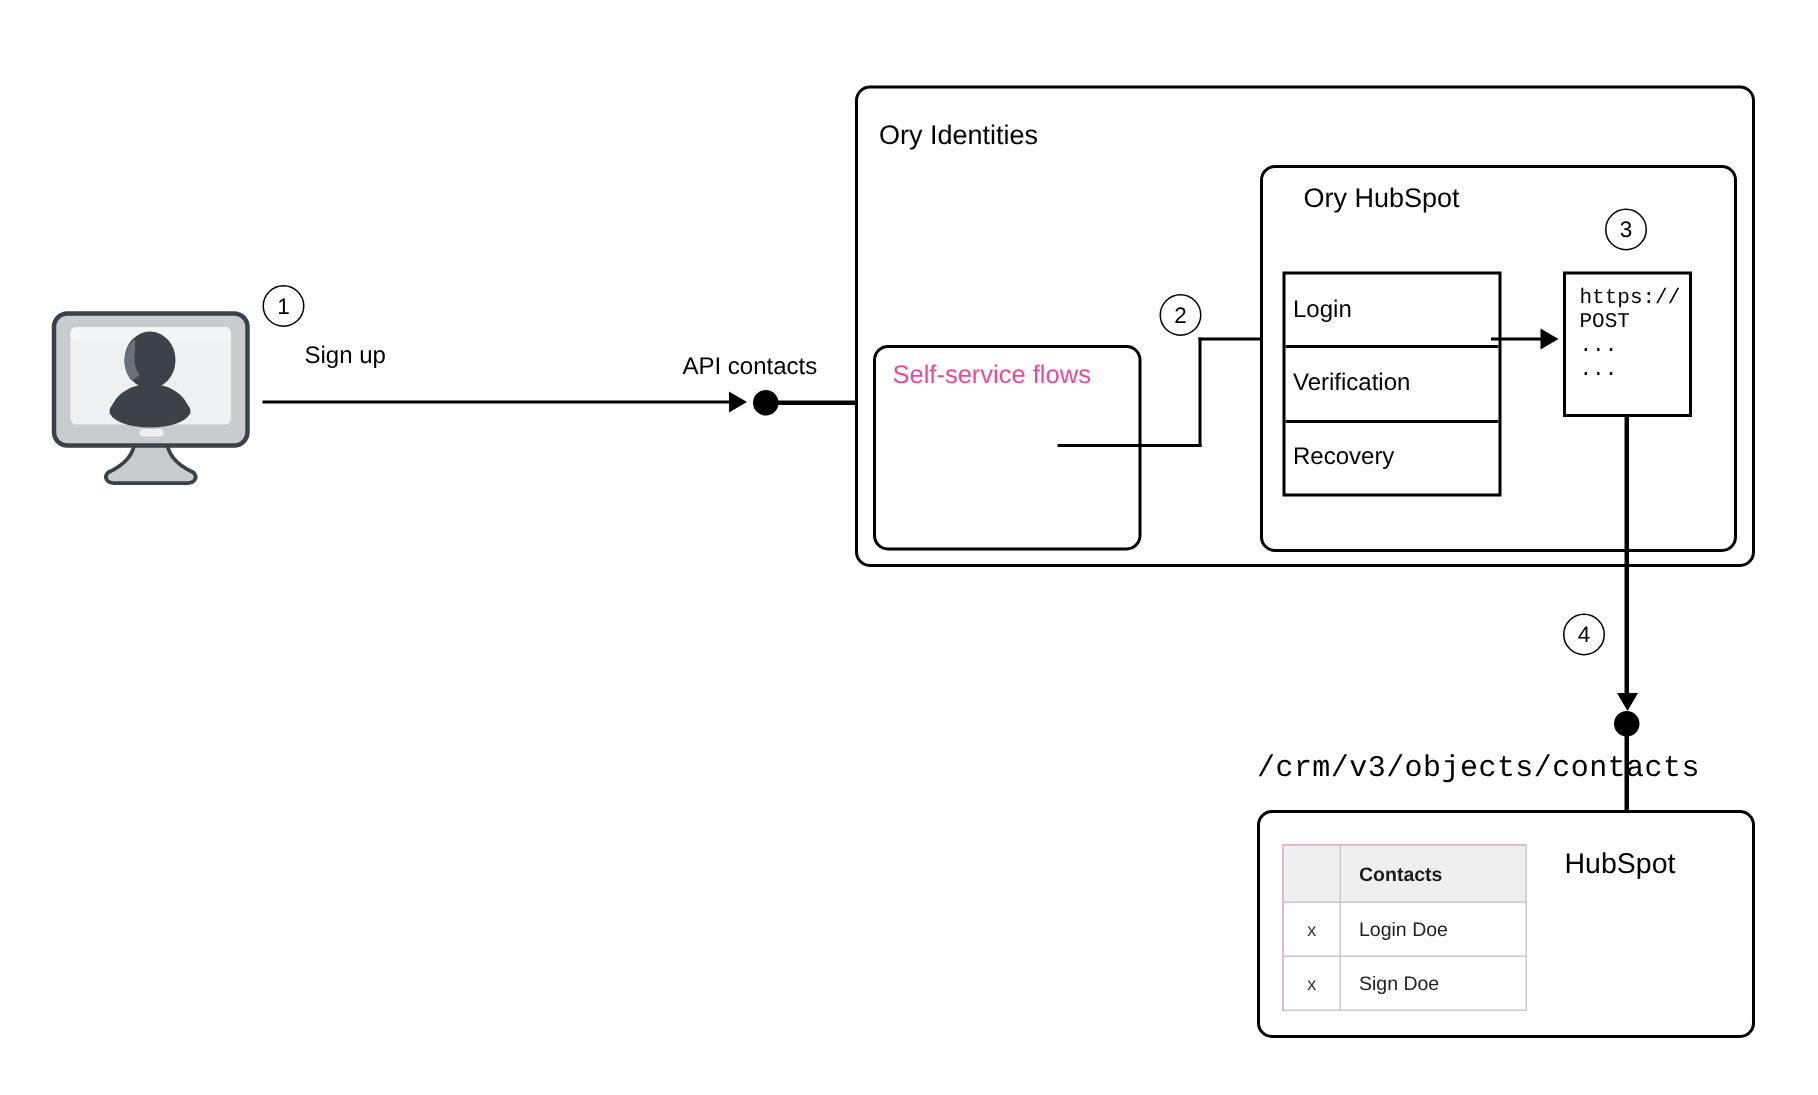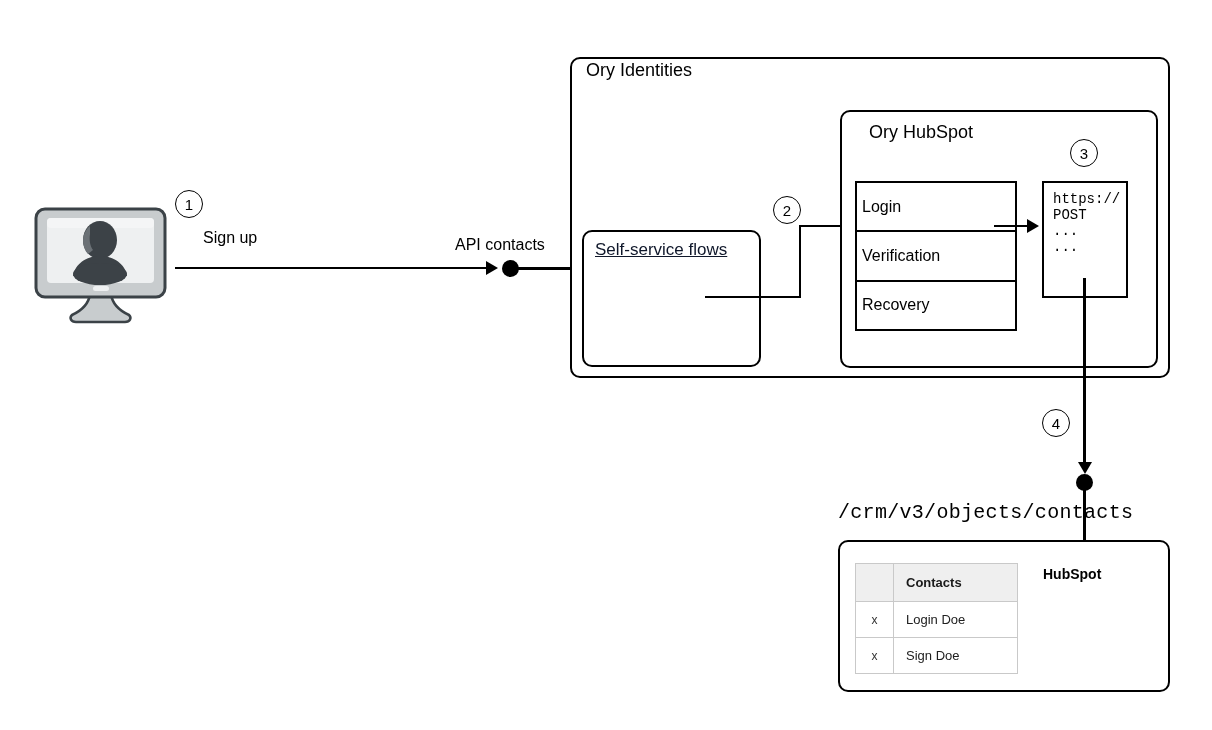--- a/index.html
+++ b/index.html
@@ -26,23 +26,22 @@
   }
 
   
   .box-title {
     font-size: 18px;
     color: #000000;
     white-space: nowrap;
   }
   .flow-label {
     font-size: 17px;
-    color: #0f172a;
-    white-space: nowrap;
-    text-decoration: underline;
+    color: #ec4899;
+    white-space: nowrap;
   }
   .edge-label {
     font-size: 16px;
     color: #000000;
     white-space: nowrap;
   }
   .mono-label {
     font-family: "Liberation Mono", monospace;
     font-size: 20px;
     color: #000000;
@@ -183,77 +182,77 @@
   <div class="abs edge-label" style="left:203px; top:229px;">Sign up</div>
 
   <div class="abs hline" style="left:175px; top:267px; width:312px;"></div>
   <div class="abs arrow-right" style="left:486px; top:261px;"></div>
 
   <div class="abs edge-label" style="left:455px; top:236px;">API contacts</div>
   <div class="abs dot" style="left:502px; top:260px;"></div>
   <div class="abs hline-thick" style="left:517px; top:267px; width:56px;"></div>
 
   <div class="abs container-box" style="left:570px; top:57px; width:600px; height:321px;"></div>
-  <div class="abs box-title" style="left:586px; top:60px;">Ory Identities</div>
+  <div class="abs box-title" style="left:586px; top:80px;">Ory Identities</div>
 
   <div class="abs container-box" style="left:582px; top:230px; width:179px; height:137px; border-width:2px;"></div>
   <div class="abs flow-label" style="left:595px; top:240px;">Self-service flows</div>
 
   <div class="abs hline" style="left:705px; top:296px; width:96px;"></div>
   <div class="abs vline" style="left:799px; top:225px; height:73px;"></div>
   <div class="abs hline" style="left:799px; top:225px; width:45px;"></div>
   <div class="abs arrow-right" style="left:843px; top:219px;"></div>
 
   <div class="abs step-marker" style="left:773px; top:196px;">
     <span>2</span>
   </div>
 
   <div class="abs container-box" style="left:840px; top:110px; width:318px; height:258px;"></div>
   <div class="abs box-title" style="left:869px; top:122px;">Ory HubSpot</div>
 
-  <div class="abs flow-list" style="left:855px; top:181px; width:162px; height:150px;">
+  <div class="abs flow-list" style="left:855px; top:181px; width:146px; height:150px;">
     <div class="flow-item">
       <span>Login</span>
     </div>
     <div class="flow-item">
       <span>Verification</span>
     </div>
     <div class="flow-item">
       <span>Recovery</span>
     </div>
   </div>
 
   <div class="abs hline" style="left:994px; top:225px; width:34px;"></div>
   <div class="abs arrow-right" style="left:1027px; top:219px;"></div>
 
   <div class="abs step-marker" style="left:1070px; top:139px;">
     <span>3</span>
   </div>
 
-  <div class="abs code-box" style="left:1042px; top:181px; width:86px; height:117px;">
+  <div class="abs code-box" style="left:1042px; top:181px; width:86px; height:97px;">
     <div class="code-line">https://</div>
     <div class="code-line">POST</div>
     <div class="code-line">...</div>
     <div class="code-line">...</div>
   </div>
 
   <div class="abs vline-thick" style="left:1083px; top:278px; height:186px;"></div>
   <div class="abs arrow-down" style="left:1078px; top:462px;"></div>
 
   <div class="abs step-marker" style="left:1042px; top:409px;">
     <span>4</span>
   </div>
 
   <div class="abs dot" style="left:1076px; top:474px;"></div>
   <div class="abs vline-thick" style="left:1083px; top:489px; height:52px;"></div>
 
   <div class="abs mono-label" style="left:838px; top:501px;">/crm/v3/objects/contacts</div>
 
   <div class="abs container-box" style="left:838px; top:540px; width:332px; height:152px;"></div>
-  <div class="abs box-title" style="left:1043px; top:566px; font-size:14px;font-weight:bold;">HubSpot</div>
+  <div class="abs box-title" style="left:1043px; top:566px; font-size:19px;">HubSpot</div>
 
   <table class="abs hs-table" style="left:855px; top:563px;">
     <tbody>
         <tr class="hs-head">
       <td class="hs-col-mark"></td>
       <td class="hs-col-name">Contacts</td>
     </tr>
     <tr class="hs-row">
       <td class="hs-col-mark">x</td>
       <td class="hs-col-name">Login Doe</td>

